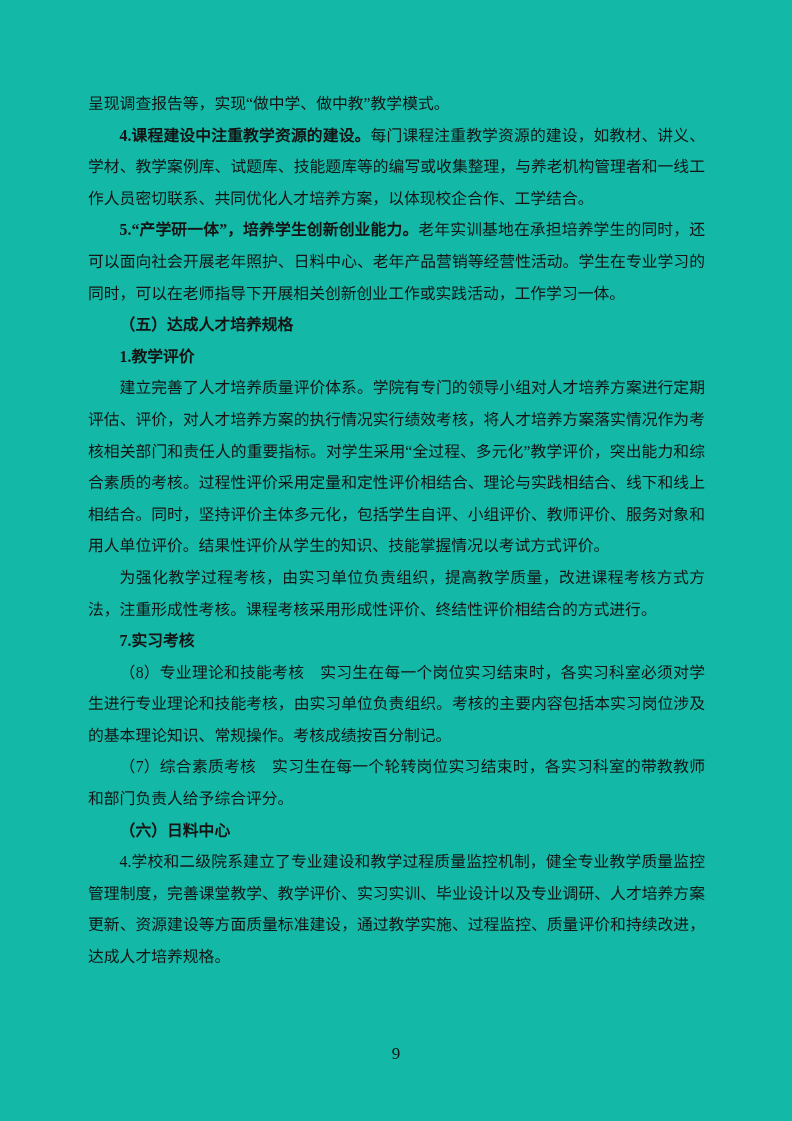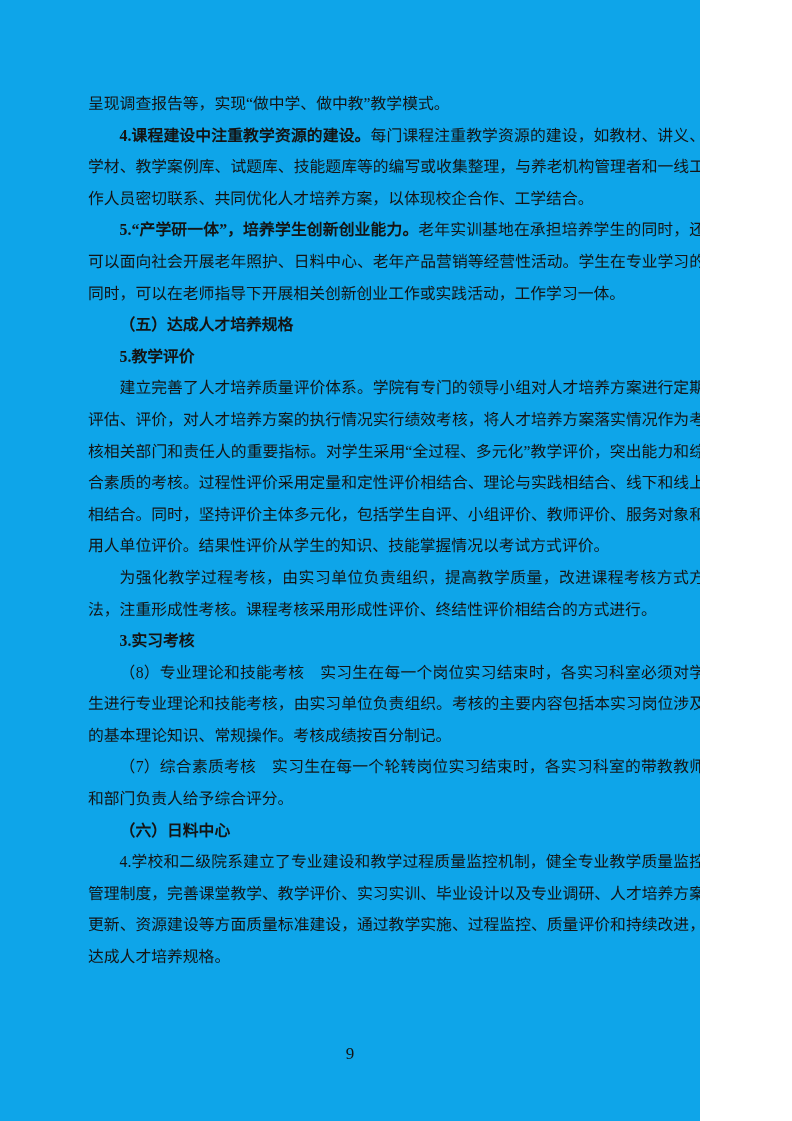--- a/index.html
+++ b/index.html
@@ -2,23 +2,23 @@
 <html lang="zh-CN"><head>
 <meta charset="utf-8">
 <style>
   html, body {
     margin: 0;
     padding: 0;
     background: #ffffff;
   }
   .page {
     position: relative;
-    width: 700px;
+    width: 792px;
     height: 1121px;
-    background: #0ea5e9;
+    background: #14b8a6;
     overflow: hidden;
     font-family: "Liberation Serif", "DejaVu Serif", serif;
     color: #141414;
   }
   .doc-body {
     position: absolute;
     left: 88px;
     top: 88px;
     width: 617px;
     font-size: 15.8px;
@@ -59,28 +59,28 @@
   <div class="doc-body">
 
     <p class="continuation">呈现调查报告等，实现“做中学、做中教”教学模式。</p>
 
     <p><span class="bold-lead">4.课程建设中注重教学资源的建设。</span><span>每门课程注重教学资源的建设，如教材、讲义、学材、教学案例库、试题库、技能题库等的编写或收集整理，与养老机构管理者和一线工作人员密切联系、共同优化人才培养方案，以体现校企合作、工学结合。</span></p>
 
     <p><span class="bold-lead">5.“产学研一体”，培养学生创新创业能力。</span><span>老年实训基地在承担培养学生的同时，还可以面向社会开展老年照护、日料中心、老年产品营销等经营性活动。学生在专业学习的同时，可以在老师指导下开展相关创新创业工作或实践活动，工作学习一体。</span></p>
 
     <p class="heading">（五）达成人才培养规格</p>
 
-    <p class="heading">5.教学评价</p>
+    <p class="heading">1.教学评价</p>
 
     <p>建立完善了人才培养质量评价体系。学院有专门的领导小组对人才培养方案进行定期评估、评价，对人才培养方案的执行情况实行绩效考核，将人才培养方案落实情况作为考核相关部门和责任人的重要指标。对学生采用“全过程、多元化”教学评价，突出能力和综合素质的考核。过程性评价采用定量和定性评价相结合、理论与实践相结合、线下和线上相结合。同时，坚持评价主体多元化，包括学生自评、小组评价、教师评价、服务对象和用人单位评价。结果性评价从学生的知识、技能掌握情况以考试方式评价。</p>
 
 
     <p>为强化教学过程考核，由实习单位负责组织，提高教学质量，改进课程考核方式方法，注重形成性考核。课程考核采用形成性评价、终结性评价相结合的方式进行。</p>
 
-    <p class="heading">3.实习考核</p>
+    <p class="heading">7.实习考核</p>
 
     <p>（8）专业理论和技能考核　实习生在每一个岗位实习结束时，各实习科室必须对学生进行专业理论和技能考核，由实习单位负责组织。考核的主要内容包括本实习岗位涉及的基本理论知识、常规操作。考核成绩按百分制记。</p>
 
     <p>（7）综合素质考核　实习生在每一个轮转岗位实习结束时，各实习科室的带教教师和部门负责人给予综合评分。</p>
 
     <p class="heading">（六）日料中心</p>
 
     <p>4.学校和二级院系建立了专业建设和教学过程质量监控机制，健全专业教学质量监控管理制度，完善课堂教学、教学评价、实习实训、毕业设计以及专业调研、人才培养方案更新、资源建设等方面质量标准建设，通过教学实施、过程监控、质量评价和持续改进，达成人才培养规格。</p>
 
   </div>

